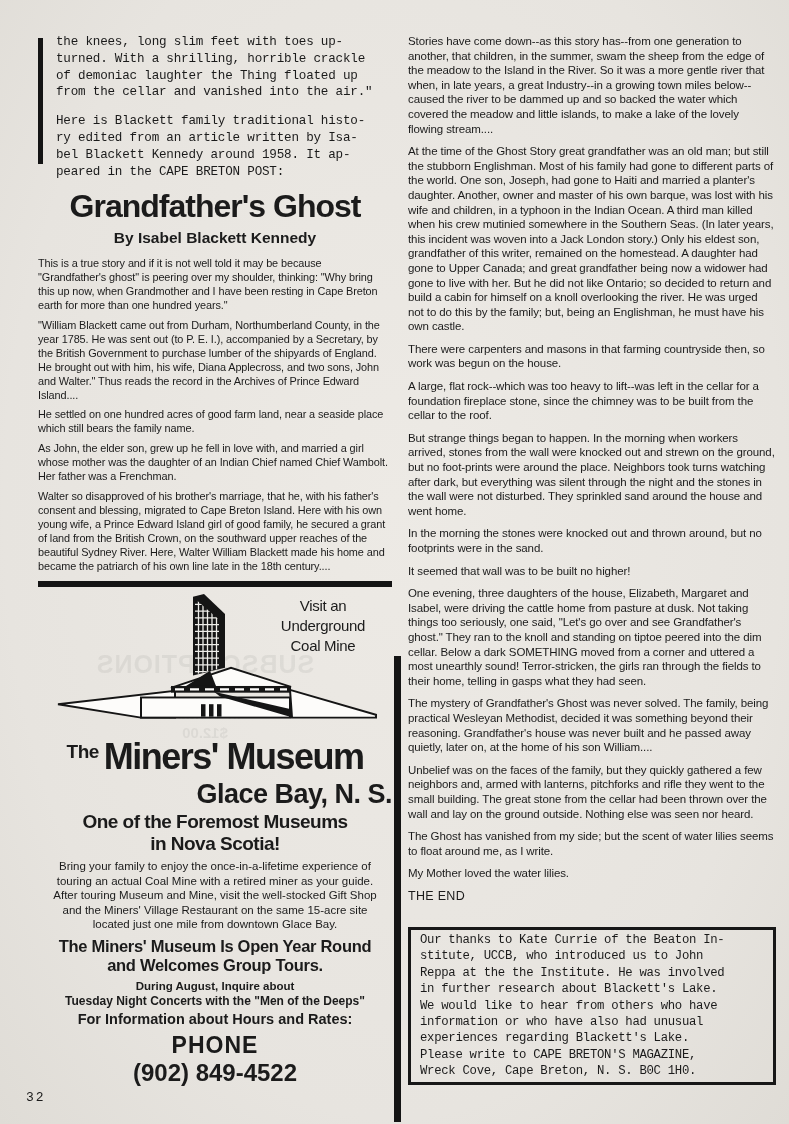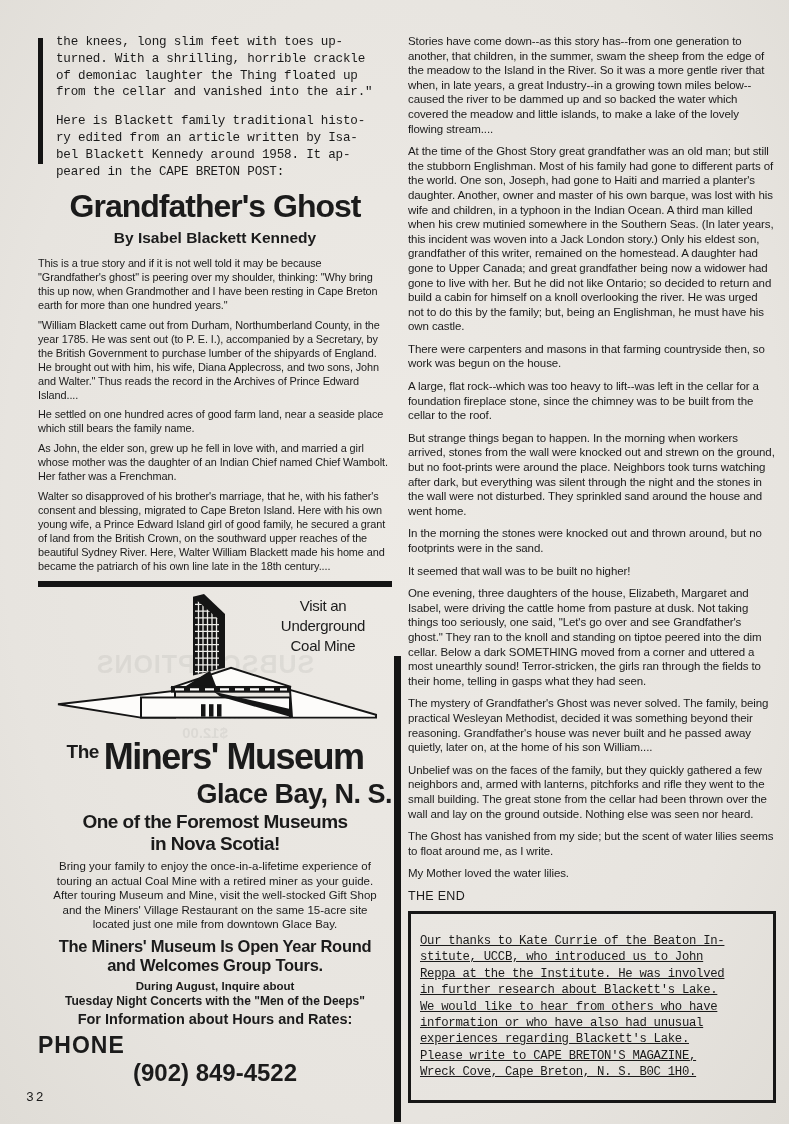--- a/index.html
+++ b/index.html
@@ -37,26 +37,26 @@
   .museum-name{margin-top:4px;text-align:center;white-space:nowrap;}
   .museum-name .the{font-weight:bold;font-size:19px;position:relative;top:-11px;letter-spacing:-0.5px;margin-right:5px;}
   .museum-name .main{font-weight:bold;font-size:36px;letter-spacing:-1.5px;}
   .ad-location{margin-top:1px;text-align:right;font-weight:bold;font-size:27px;line-height:30px;letter-spacing:-0.5px;}
   .ad-tagline{margin-top:2px;text-align:center;font-weight:bold;font-size:19px;line-height:22px;white-space:pre-line;letter-spacing:-0.5px;}
   .ad-body{margin:4px auto 0;width:340px;text-align:center;font-size:11.5px;line-height:14.5px;}
   .ad-open{margin-top:5px;text-align:center;font-weight:bold;font-size:16.5px;line-height:19.5px;white-space:pre-line;letter-spacing:-0.3px;}
   .ad-august{margin-top:4px;text-align:center;font-weight:bold;font-size:11.5px;line-height:13px;}
   .ad-concerts{margin-top:1px;text-align:center;font-weight:bold;font-size:12px;line-height:14px;}
   .ad-rates{margin-top:3px;text-align:center;font-weight:bold;font-size:14.5px;line-height:17px;}
-  .ad-phone-label{margin-top:4px;text-align:left;font-weight:bold;font-size:23px;line-height:26px;letter-spacing:1px;}
+  .ad-phone-label{margin-top:4px;text-align:center;font-weight:bold;font-size:23px;line-height:26px;letter-spacing:1px;}
   .ad-phone-number{margin-top:1px;text-align:center;font-weight:bold;font-size:24px;line-height:27px;}
 
   
   .the-end{margin:2px 30px 0 0;text-align:left;font-size:12.5px;letter-spacing:0.3px;}
-  .ack-box{margin-top:8px;border:3px solid #171717;padding:19px 9px;text-decoration:underline;}
+  .ack-box{margin-top:24px;border:3px solid #171717;padding:2px 9px;}
   .ack-box .mono{font-size:12.3px;line-height:16.4px;letter-spacing:-0.3px;}
 
   .divider-bar{position:absolute;left:394px;top:656px;width:7px;height:466px;background:#141414;}
   .page-number{position:absolute;left:26px;top:1090px;font-family:"Liberation Mono",monospace;font-size:13px;letter-spacing:2px;}
 
   
   .ghost{position:absolute;left:40px;top:650px;width:330px;opacity:0.08;transform:scaleX(-1);
     font-weight:bold;color:#4a4a46;pointer-events:none;text-align:center;}
   .ghost .g1{font-size:25px;letter-spacing:1px;}
   .ghost .g2{font-size:15px;margin-top:26px;}

